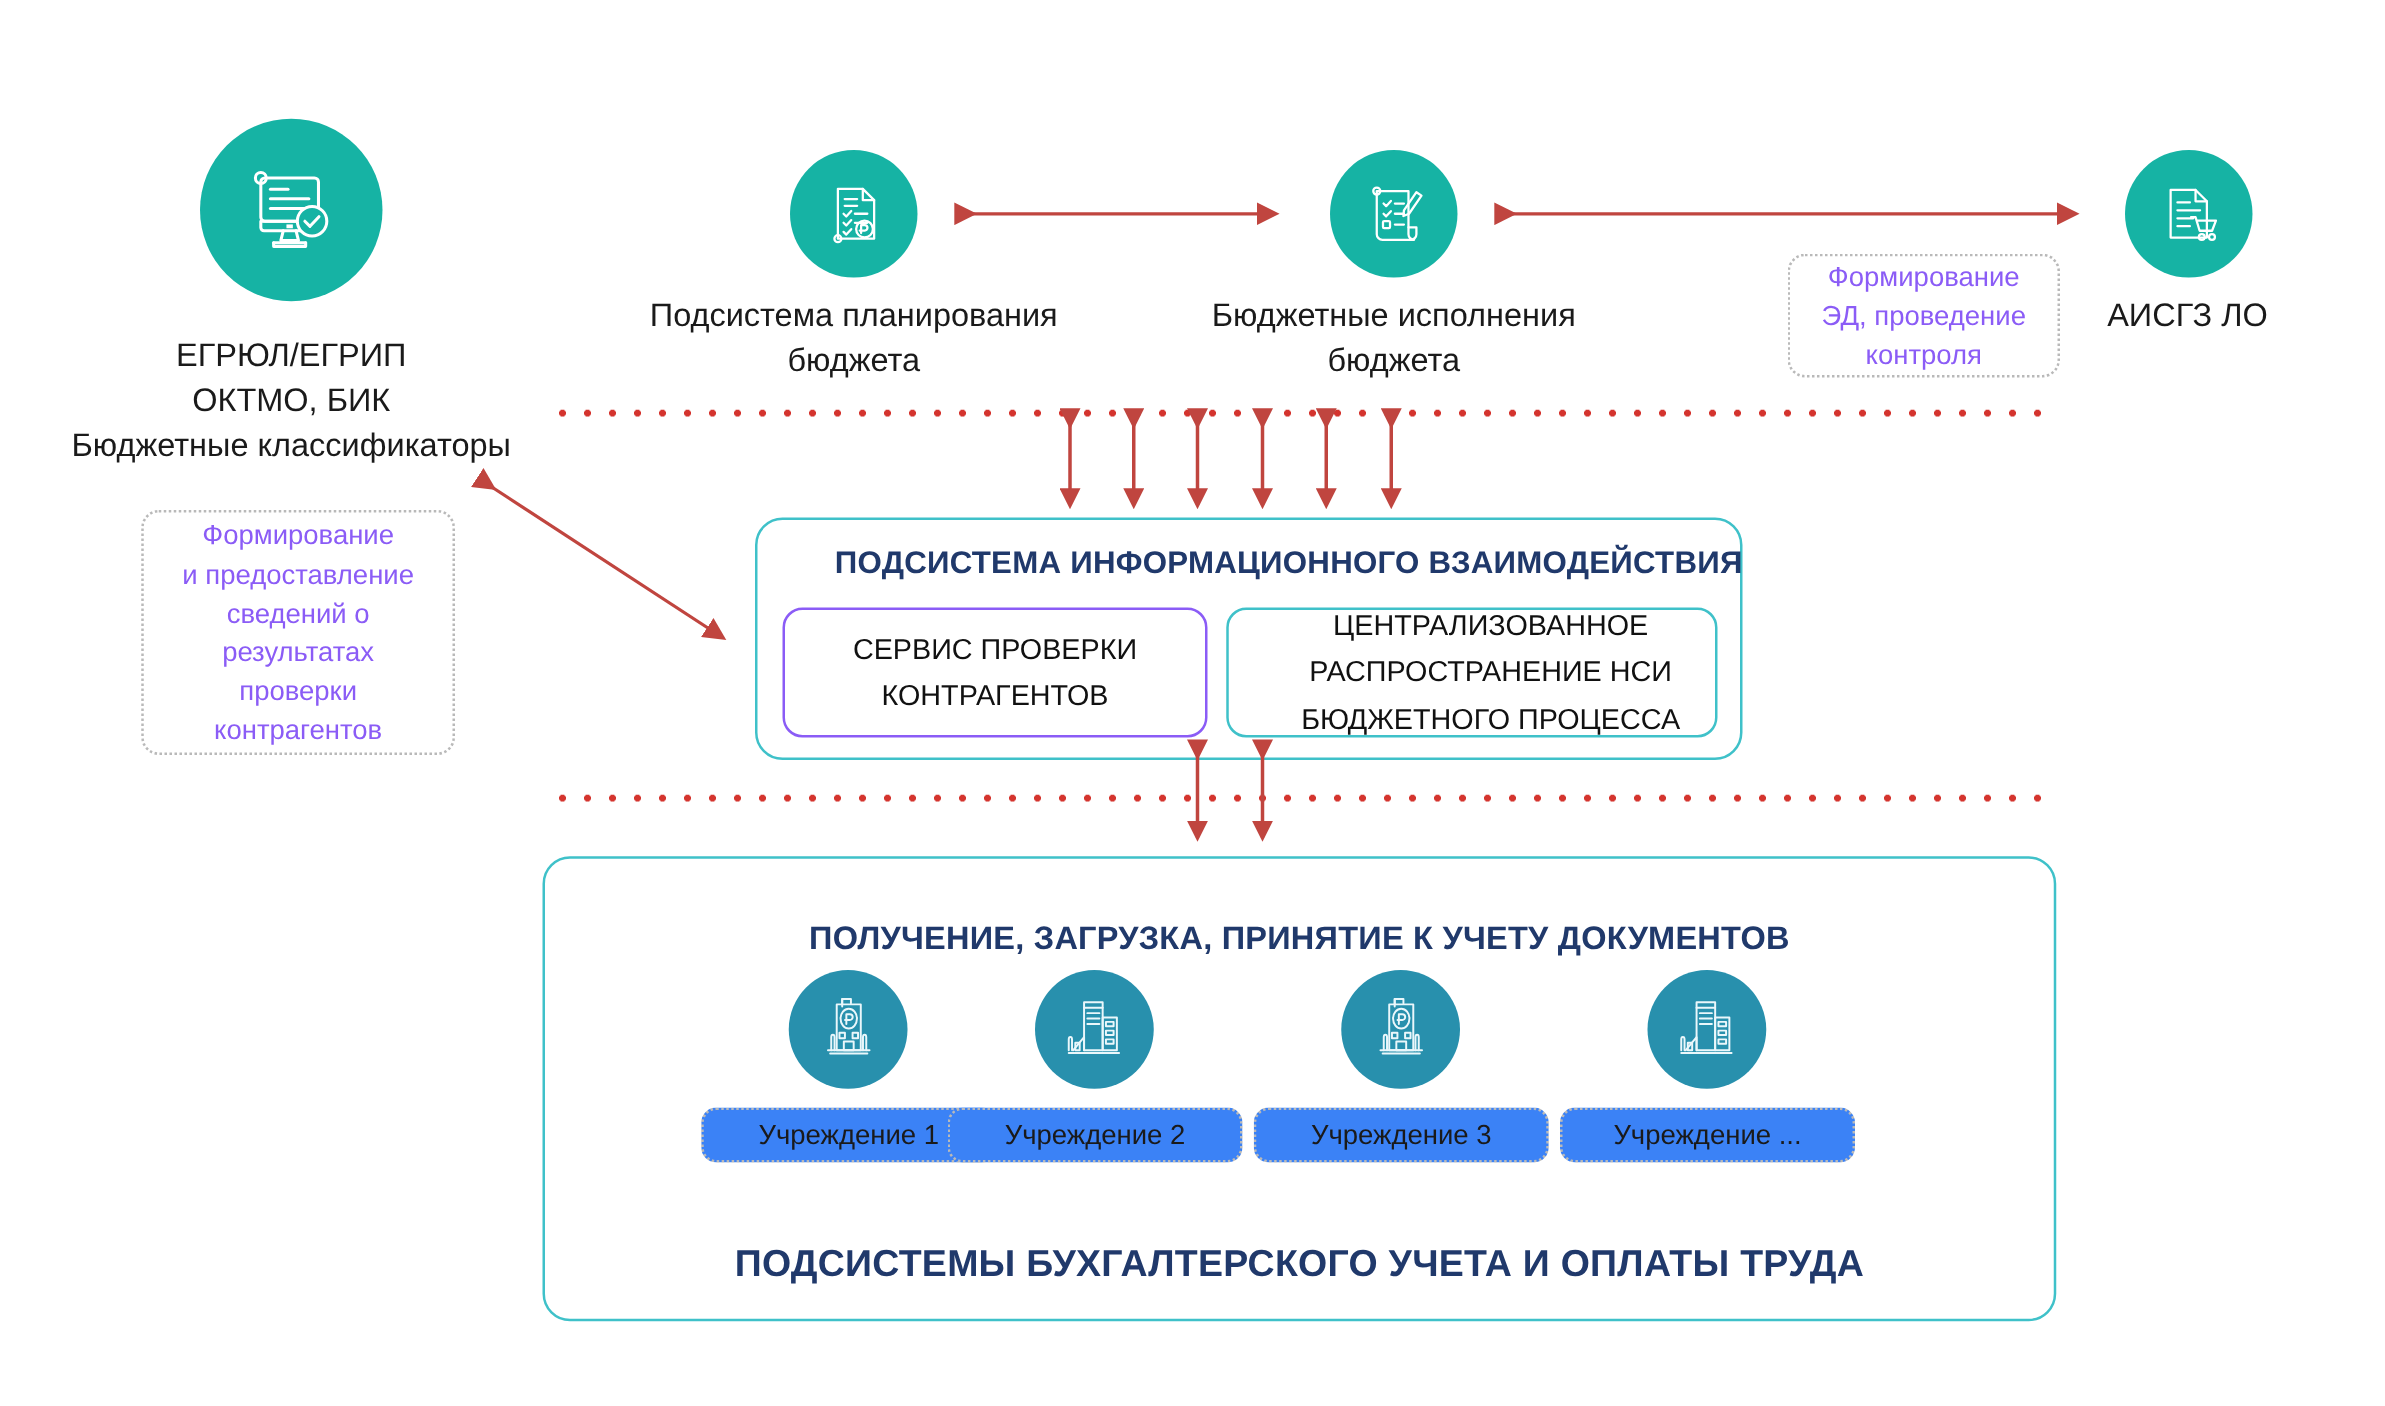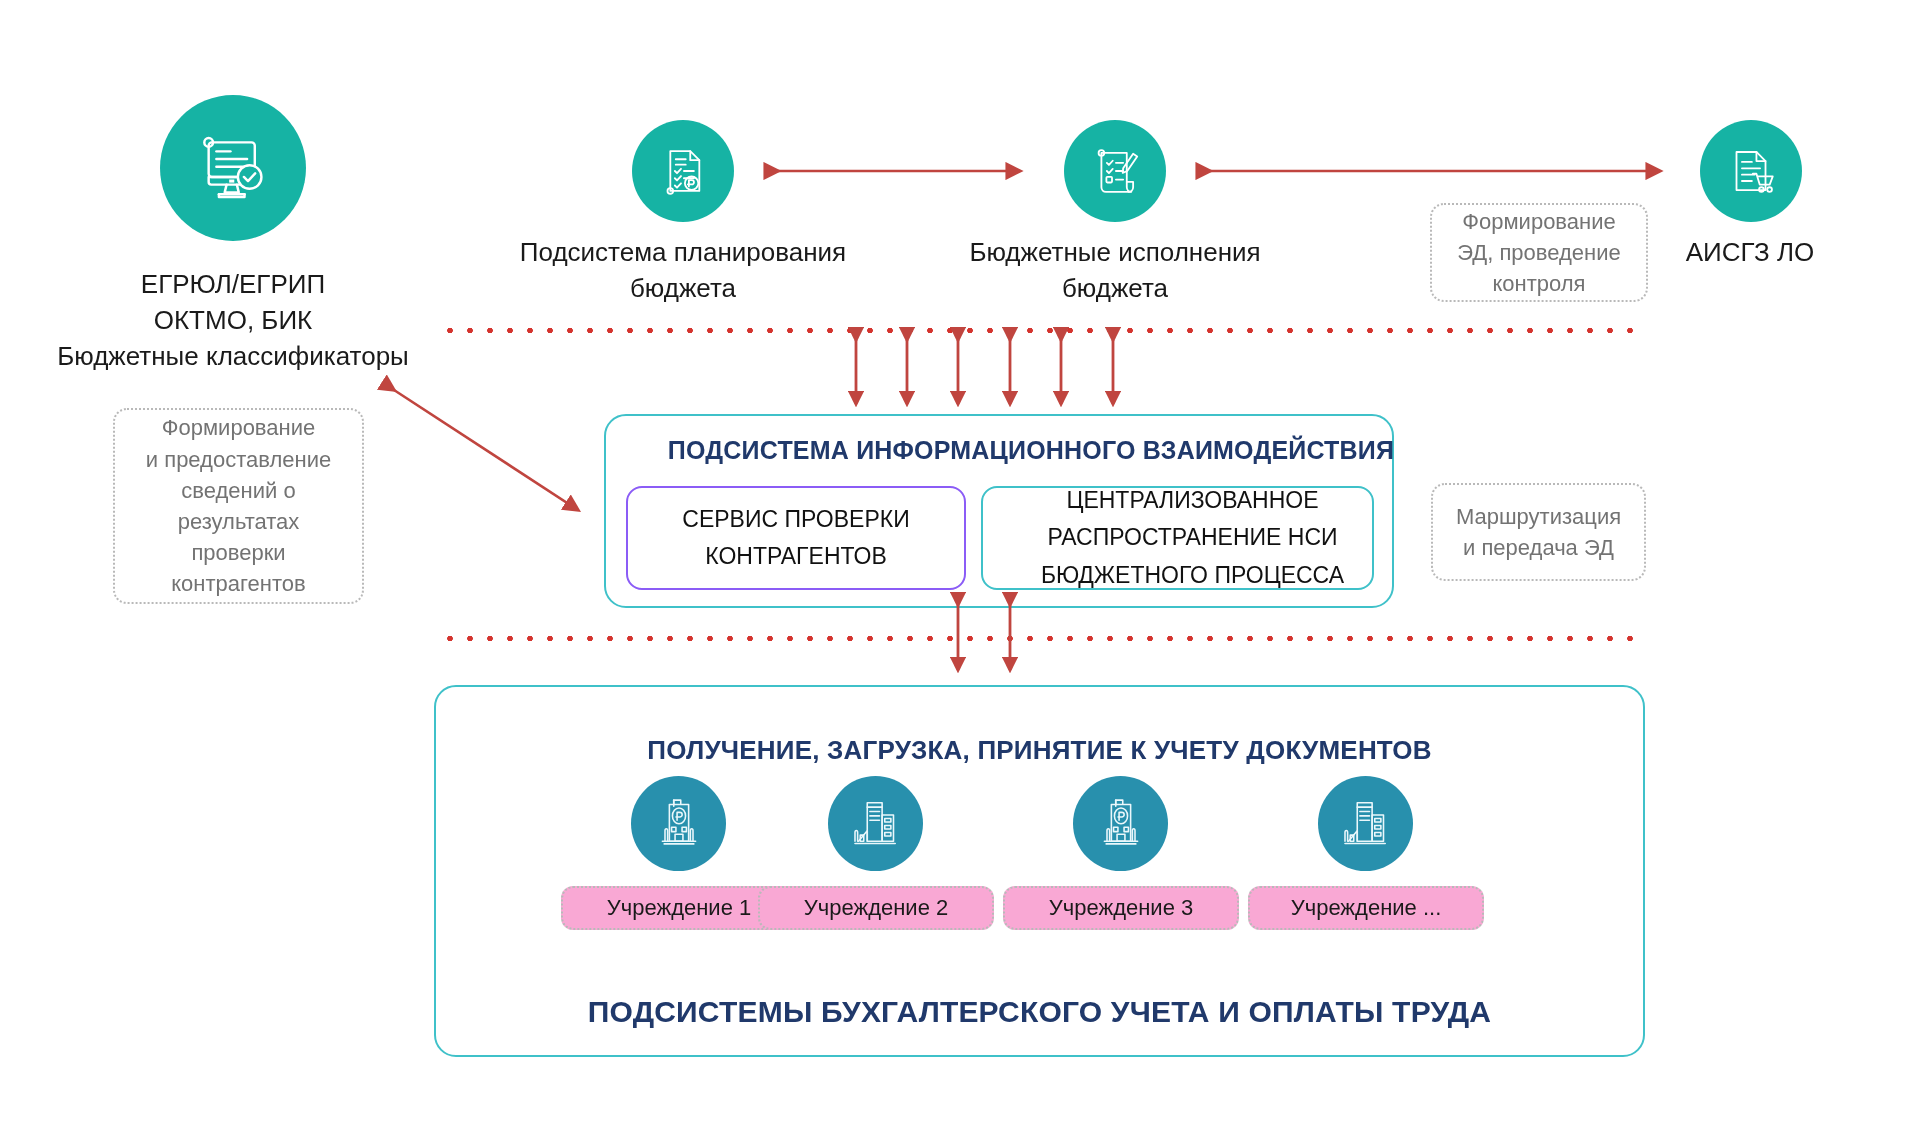--- a/index.html
+++ b/index.html
@@ -29,21 +29,21 @@
   }
 
   
   .dotbox{
     position:absolute;
     border:2px dotted #b9b9b9;
     border-radius:14px;
     background:#fff;
     display:flex;align-items:center;justify-content:center;
     text-align:center;
-    color:#737373;font-size:22px;line-height:1.42;
+    color:#8b5cf6;font-size:22px;line-height:1.42;
     white-space:pre-line;
     box-sizing:border-box;
   }
 
   
   .dotline{
     position:absolute;height:7px;
     background-image:radial-gradient(circle, #d4342e 2.6px, rgba(0,0,0,0) 3px);
     background-size:20px 7px;
     background-repeat:repeat-x;
@@ -82,21 +82,21 @@
   .inner-box.teal{border:2px solid #3fc1c9;}
 
   
   .inst-circ{
     position:absolute;border-radius:50%;
     background:#2890ad;
     display:flex;align-items:center;justify-content:center;
   }
   .inst-cap{
     position:absolute;
-    border:2px dotted #b9b9b9;border-radius:12px;background:#f9a8d4;
+    border:2px dotted #b9b9b9;border-radius:12px;background:#3b82f6;
     display:flex;align-items:center;justify-content:center;
     color:#1a1a1a;font-size:22px;
     box-sizing:border-box;
     text-align:right;
   }
 
   svg.arrows{position:absolute;left:0;top:0;width:1908px;height:1125px;pointer-events:none;}
 </style>
 </head>
 <body>
@@ -186,22 +186,20 @@
 ЭД, проведение
 контроля</div>
 
   <div class="dotbox" style="left:113px;top:408px;width:251px;height:196px;">Формирование
 и предоставление
 сведений о
 результатах
 проверки
 контрагентов</div>
 
-  <div class="dotbox" style="left:1431px;top:483px;width:215px;height:98px;">Маршрутизация
-и передача ЭД</div>
 
   <div class="dotline" style="left:440px;top:327px;width:1200px;"></div>
   <div class="dotline" style="left:440px;top:635px;width:1200px;"></div>
 
   <div class="tealbox" style="left:604px;top:414px;width:790px;height:194px;">
     <div class="box-title" style="top:20px;font-size:25px;padding-left:32px;">ПОДСИСТЕМА ИНФОРМАЦИОННОГО ВЗАИМОДЕЙСТВИЯ</div>
     <div class="inner-box red" style="left:20px;top:70px;width:340px;height:104px;">СЕРВИС ПРОВЕРКИ
 КОНТРАГЕНТОВ</div>
     <div class="inner-box teal" style="left:375px;top:70px;width:393px;height:104px;padding-left:30px;">ЦЕНТРАЛИЗОВАННОЕ
 РАСПРОСТРАНЕНИЕ НСИ

